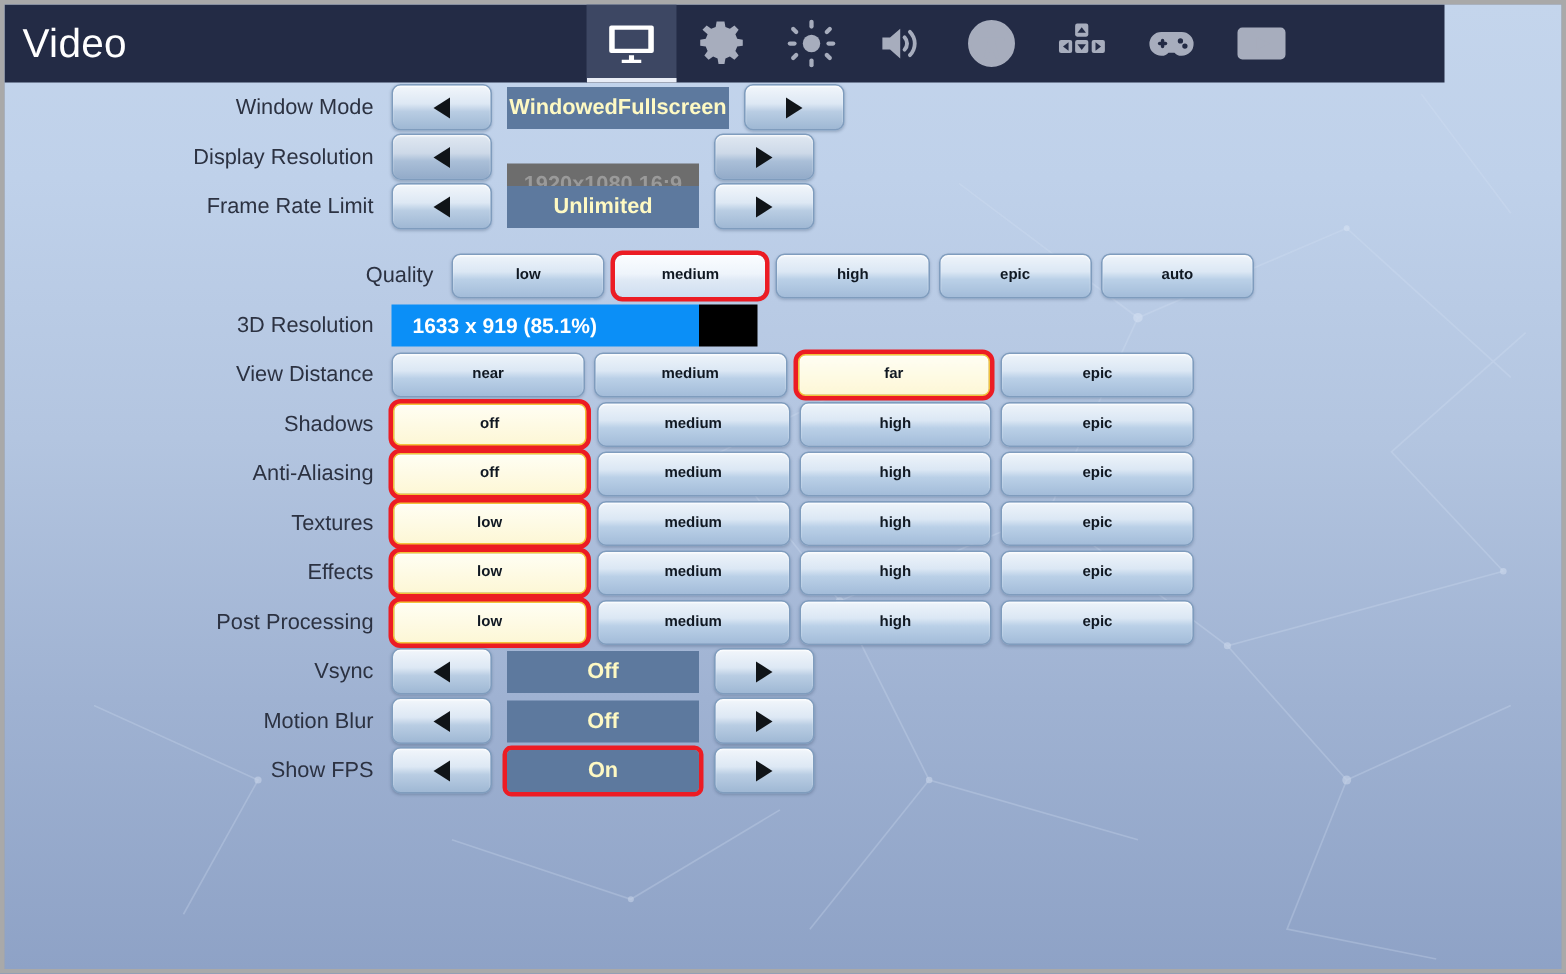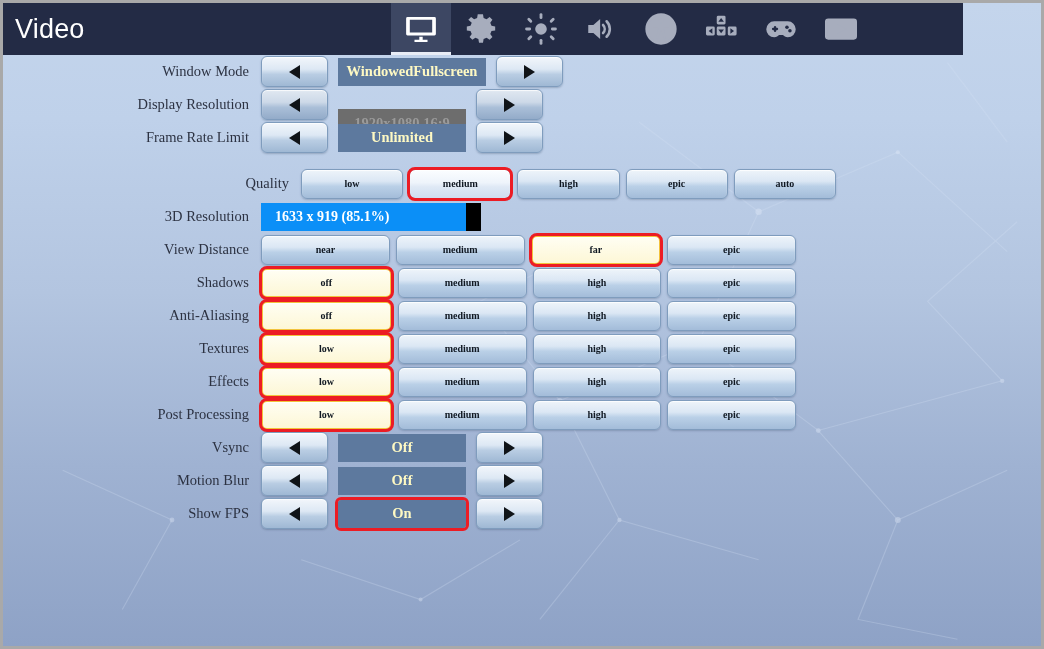--- a/index.html
+++ b/index.html
@@ -80,21 +80,20 @@
     left: 0;
     top: 52px;
     width: 1038px;
     z-index: 2;
   }
   .row {
     position: relative;
     height: 33px;
     display: flex;
     align-items: center;
-    font-family: Liberation Serif, serif;
   }
   .row.gap { margin-top: 13px; margin-left: 40px; }
   .row-label {
     width: 258px;
     text-align: right;
     padding-right: 12px;
     box-sizing: border-box;
     font-size: 14.5px;
     color: #2c3242;
     white-space: nowrap;
@@ -189,21 +188,21 @@
     color: #101822;
   }
   .opt.outlined {
     outline: 3px solid #ec1c24;
     outline-offset: -1px;
     background: linear-gradient(180deg, #fbfdff 0%, #eef4fb 45%, #dfe9f5 60%, #cfdef0 100%);
   }
 
   
   .slider {
-    width: 220px;
+    width: 244px;
     height: 28px;
     display: flex;
     flex: none;
     box-sizing: border-box;
   }
   .slider-fill {
     background: #0b8ff7;
     color: #ffffff;
     font-size: 14px;
     font-weight: bold;

